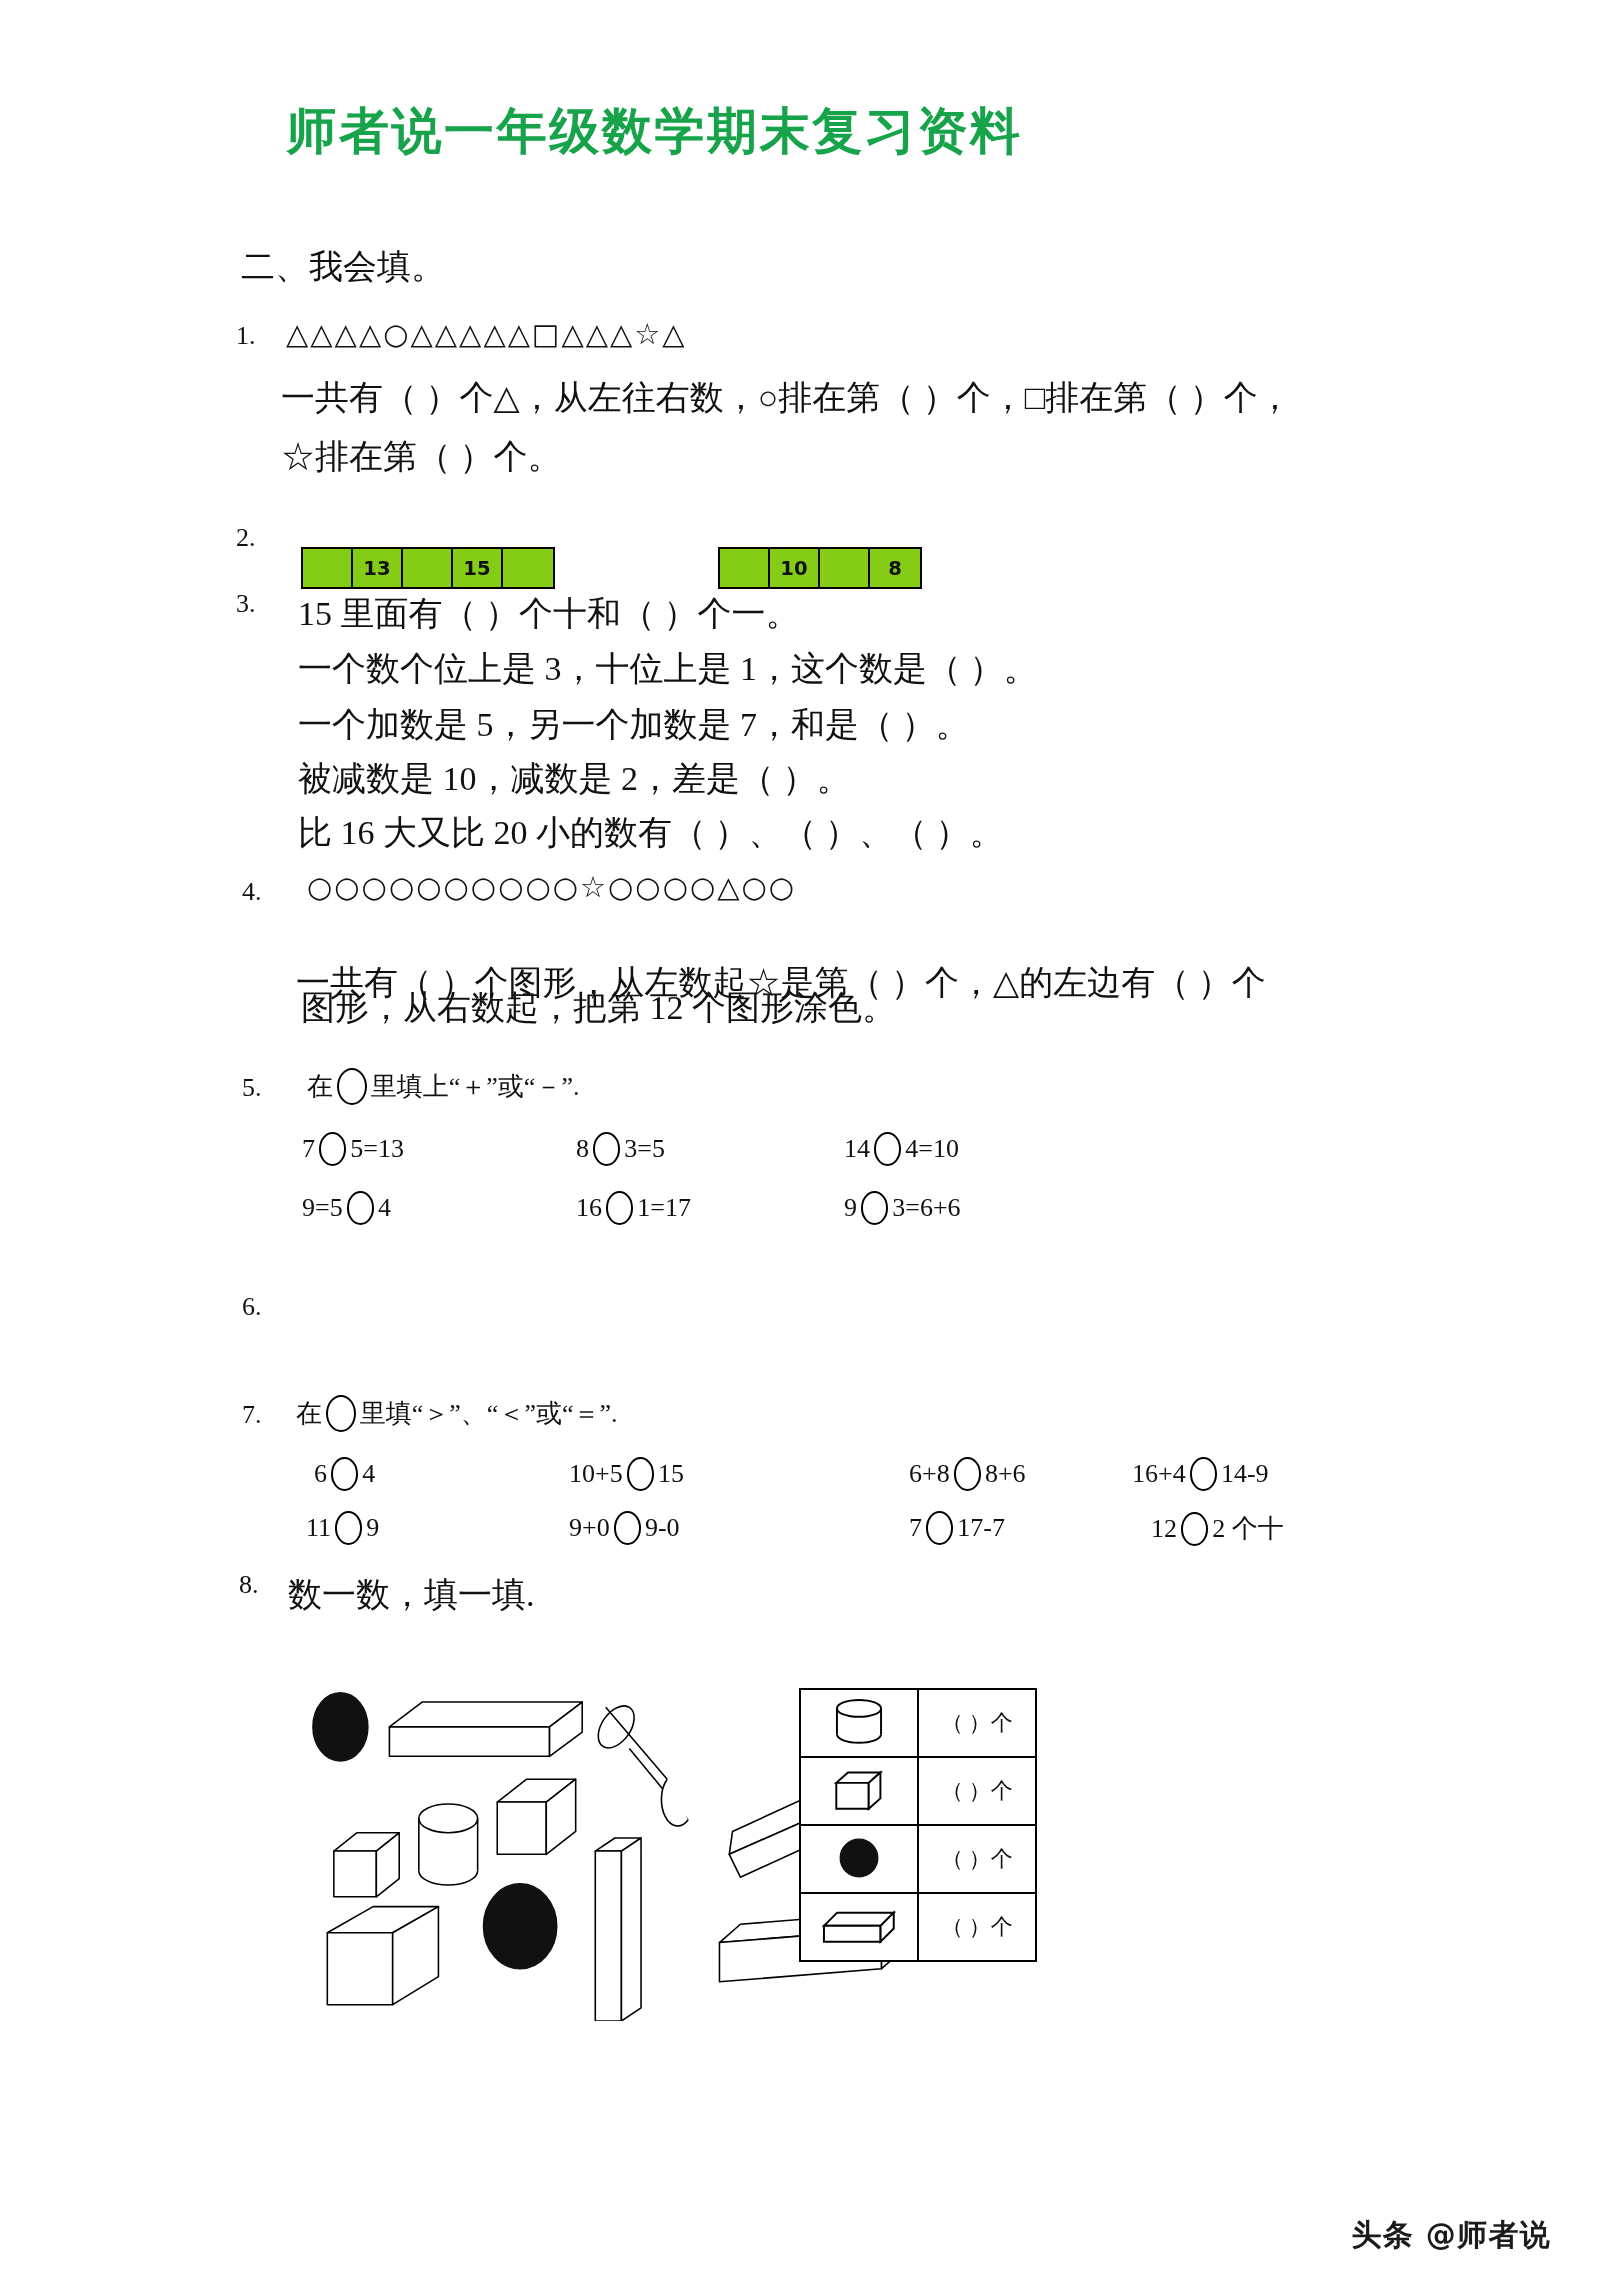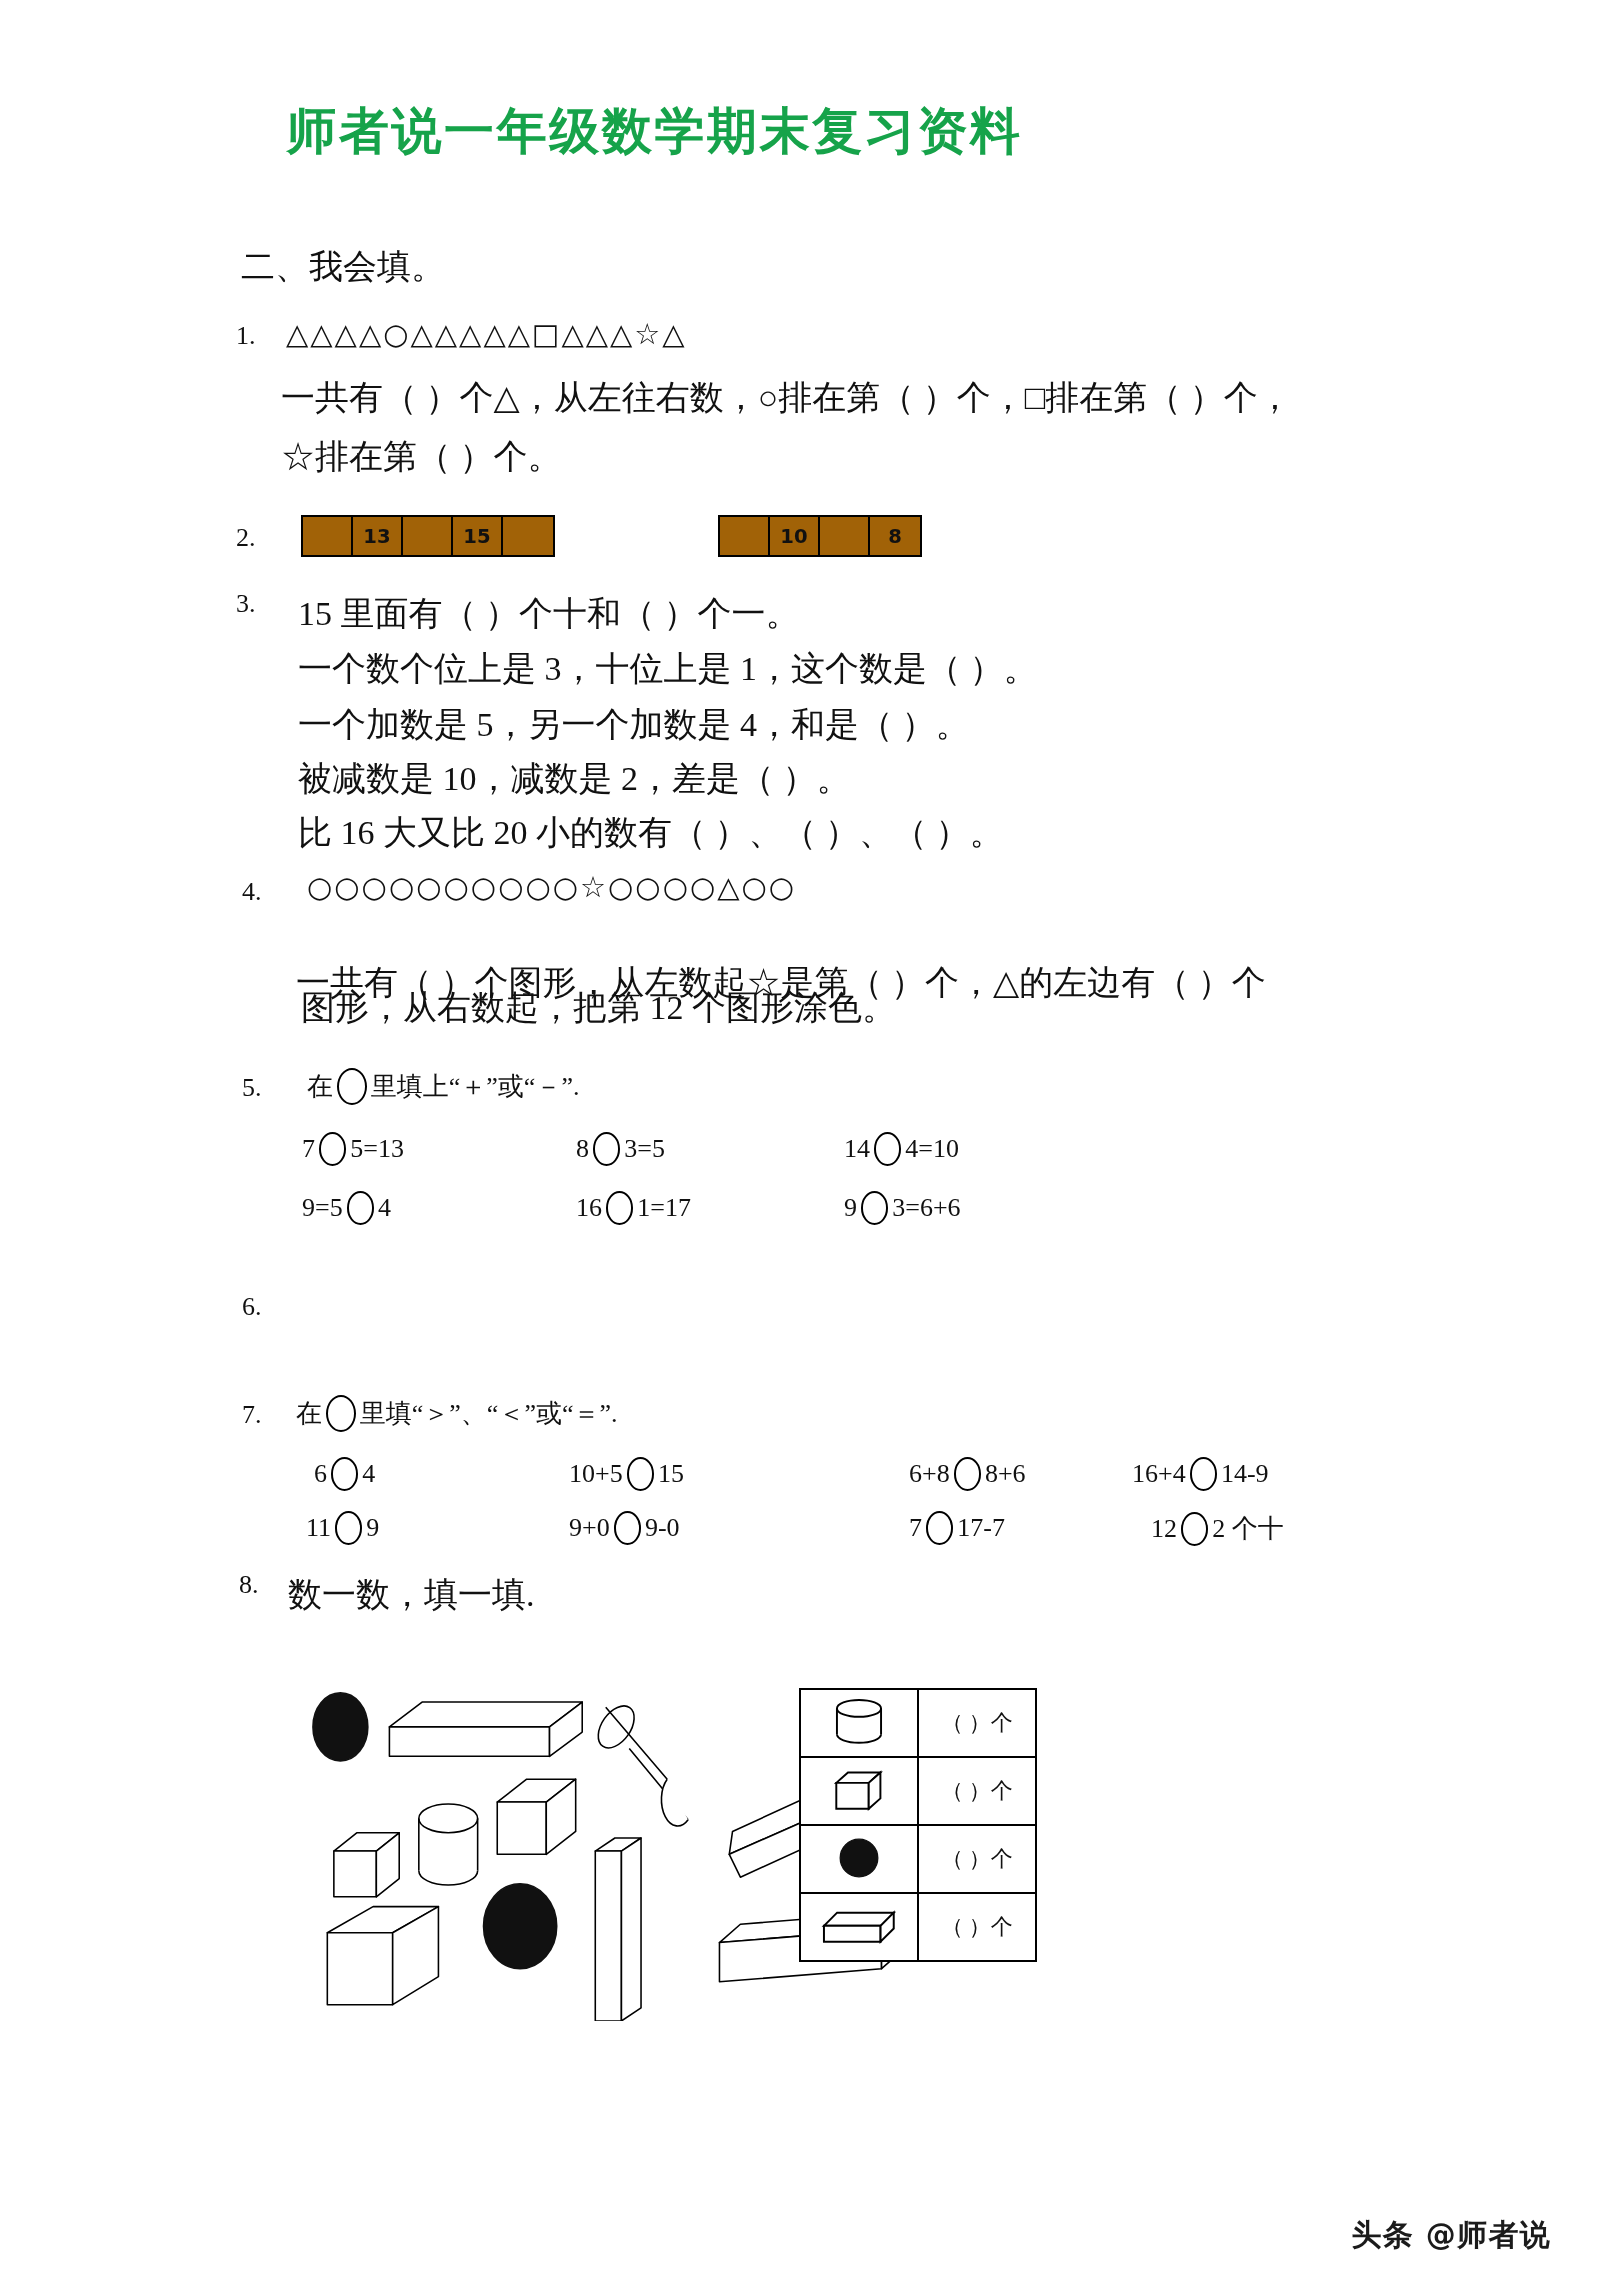--- a/index.html
+++ b/index.html
@@ -60,22 +60,23 @@
     font-family: "DejaVu Sans", sans-serif;
     font-size: 29px;
     letter-spacing: 2px;
   }
 
   
   .grid {
     position: absolute;
     display: flex;
     border: 2px solid #000;
-    background: #a16207;
+    background: #84cc16;
     box-sizing: border-box;
+    margin-top: 32px;
   }
   .grid .cell {
     width: 50px;
     height: 38px;
     border-right: 2px solid #000;
     display: flex;
     align-items: center;
     justify-content: center;
     font-size: 19.6px;
     font-family: "DejaVu Sans", sans-serif;
@@ -157,21 +158,21 @@
   <div class="grid" id="grid-b" style="left:718px; top:515px;">
       <div class="cell"></div>
       <div class="cell">10</div>
       <div class="cell"></div>
       <div class="cell">8</div>
     </div>
 
   <div class="num" style="left:236px; top:589px;">3.</div>
   <div class="blk" style="left:298px; top:589px;">15 里面有（     ）个十和（     ）个一。</div>
   <div class="blk" style="left:298px; top:644px;">一个数个位上是 3，十位上是 1，这个数是（     ）。</div>
-  <div class="blk" style="left:298px; top:700px;">一个加数是 5，另一个加数是 4，和是（     ）。</div>
+  <div class="blk" style="left:298px; top:700px;">一个加数是 5，另一个加数是 7，和是（     ）。</div>
   <div class="blk" style="left:298px; top:754px;">被减数是 10，减数是 2，差是（     ）。</div>
   <div class="blk" style="left:298px; top:808px;">比 16 大又比 20 小的数有（     ）、（     ）、（     ）。</div>
 
   <div class="num" style="left:242px; top:877px;">4.</div>
   <div class="sym-row shape-seq" style="left:307px; top:870px;">○○○○○○○○○○☆○○○○△○○</div>
   <div class="blk" style="left:296px; top:929px;margin-top:29px;">一共有（     ）个图形，从左数起☆是第（     ）个，△的左边有（     ）个</div>
   <div class="blk" style="left:301px; top:983px;">图形，从右数起，把第 12 个图形涂色。</div>
 
   <div class="num" style="left:242px; top:1073px;">5.</div>
   <div class="opline" style="left:307px; top:1068px;">

